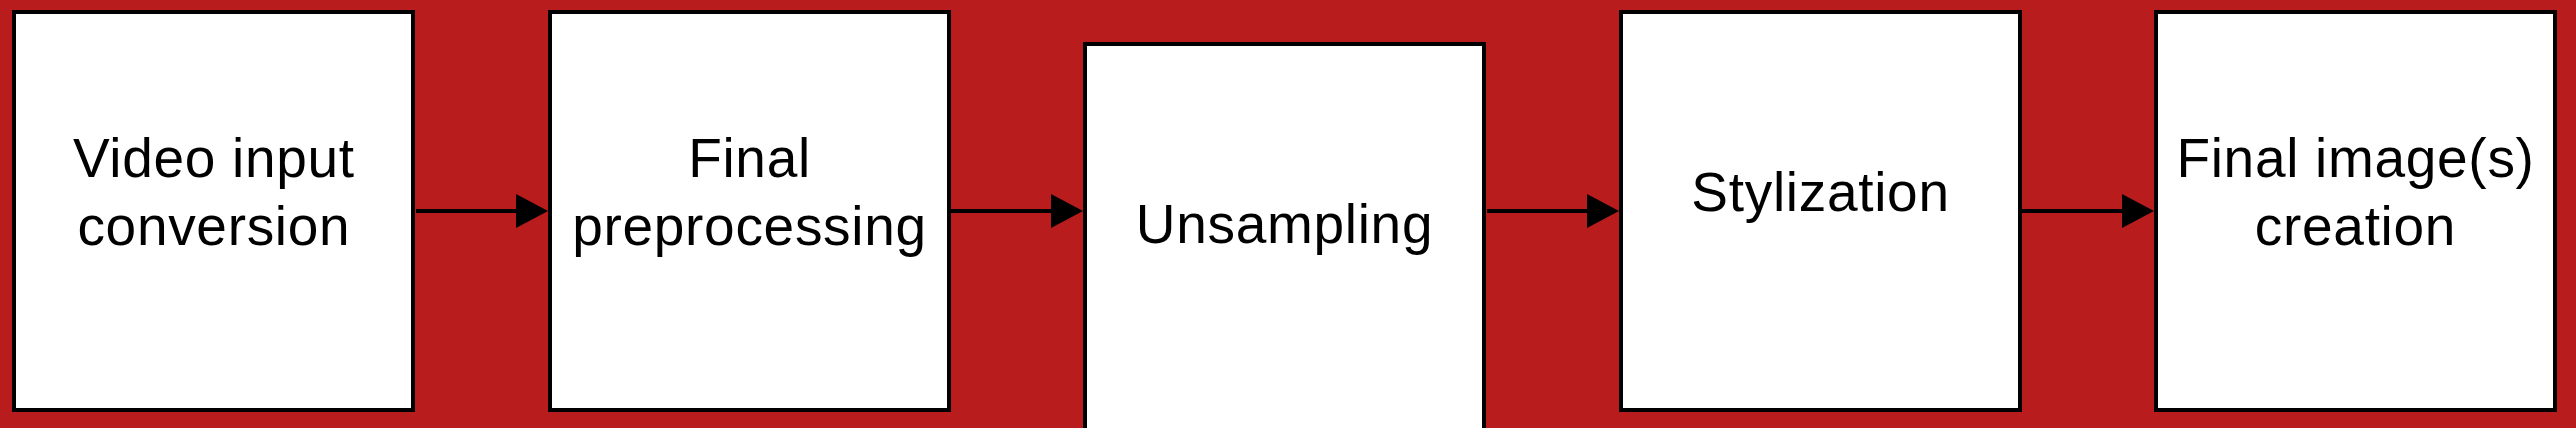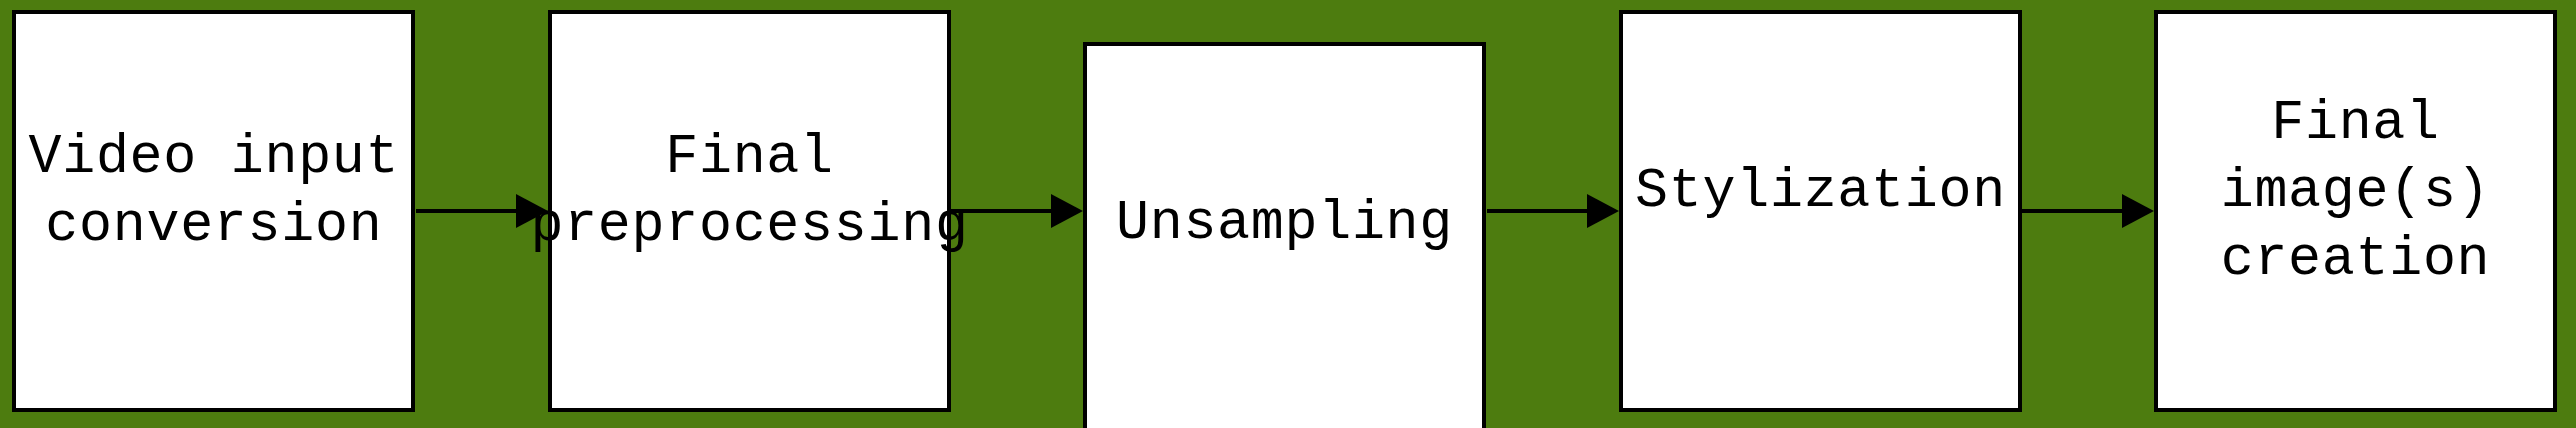--- a/index.html
+++ b/index.html
@@ -4,23 +4,23 @@
 <style>
   html, body {
     margin: 0;
     padding: 0;
     background: #ffffff;
   }
   #canvas {
     position: relative;
     width: 2576px;
     height: 429px;
-    background: #4d7c0f;
+    background: #b91c1c;
     overflow: hidden;
-    font-family: Liberation Mono, monospace;
+    font-family: Liberation Sans, sans-serif;
   }
   .box {
     position: absolute;
     top: 9.5px;
     height: 402px;
     width: 403px;
     border: 4.4px solid #000000;
     box-sizing: border-box;
     background: #ffffff;
     display: flex;

